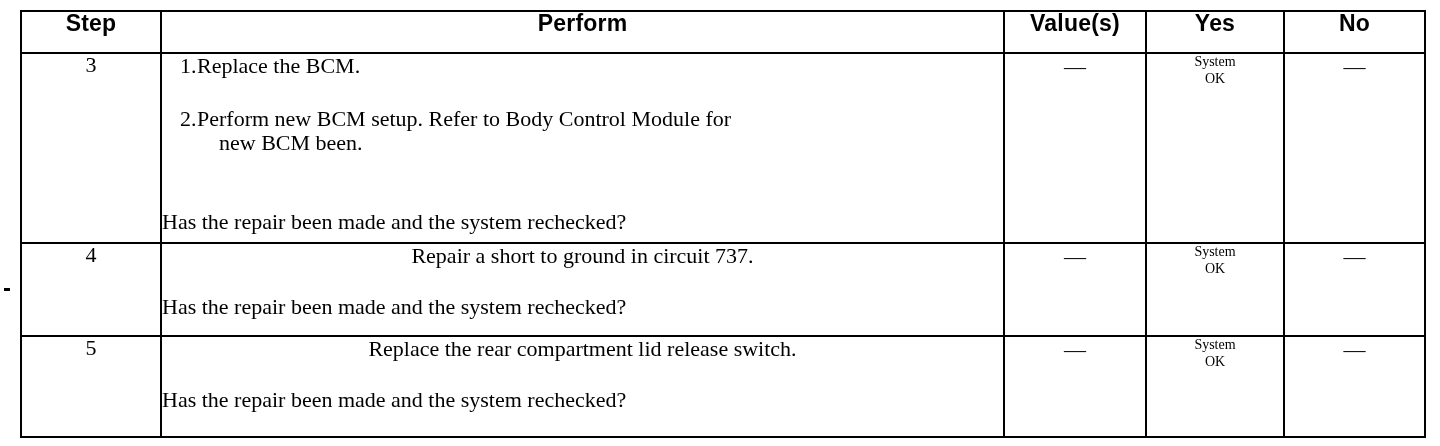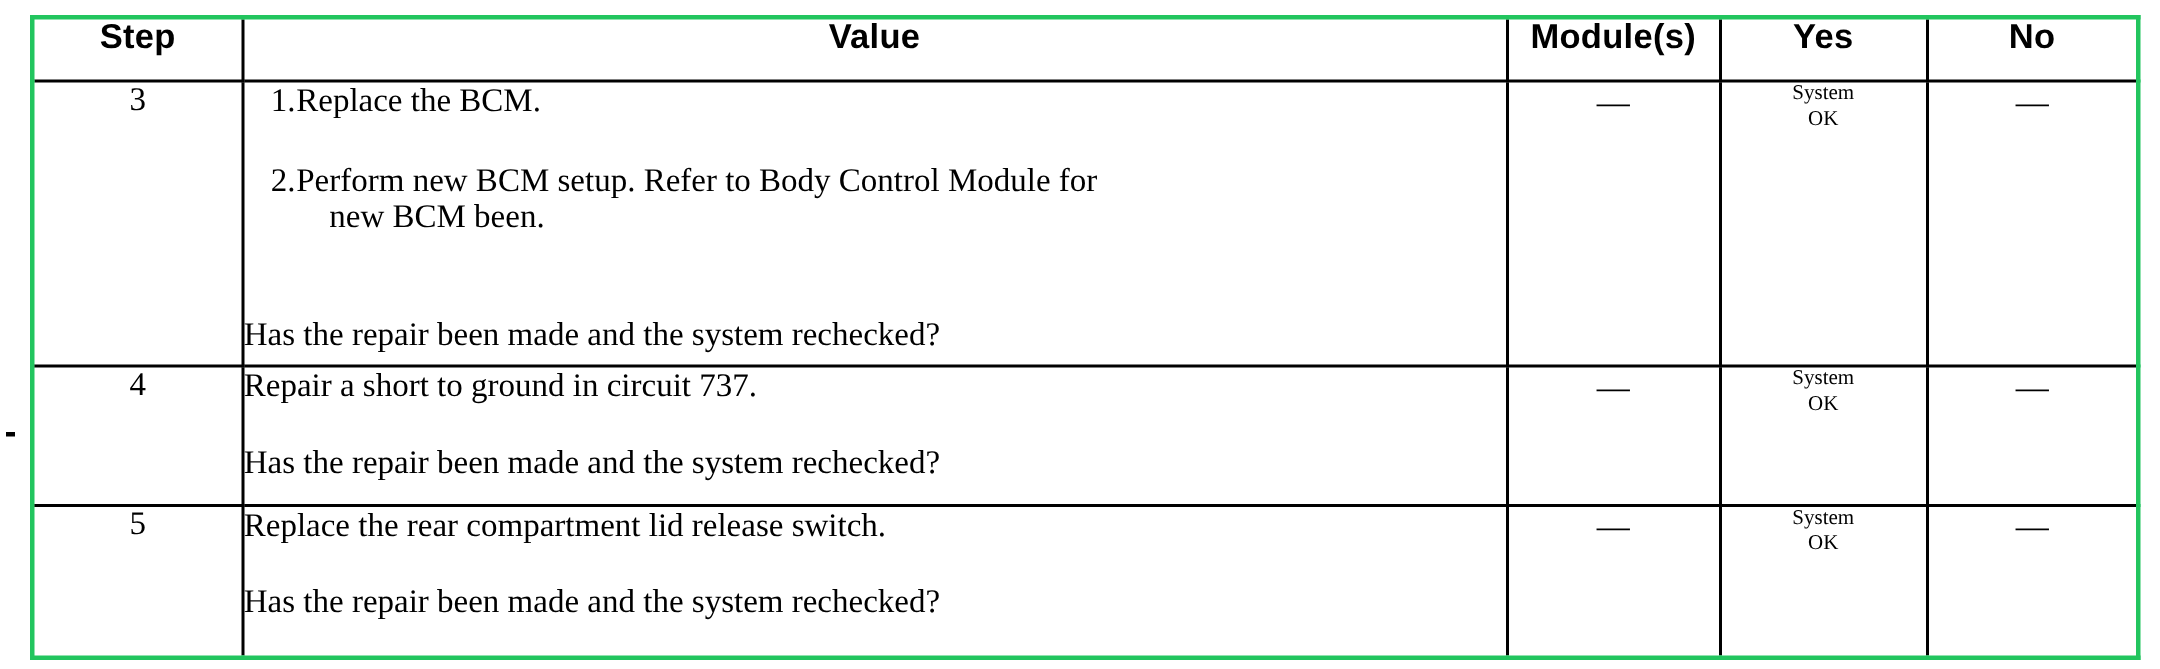--- a/index.html
+++ b/index.html
@@ -19,21 +19,21 @@
 
   
   #diag-table {
     position: absolute;
     left: 20px;
     top: 10px;
     width: 1404px;
     height: 427px;
     border-collapse: collapse;
     table-layout: fixed;
-    border: 3px solid #22c55e;
+    border: 1px solid #22c55e;
     background: #ffffff;
   }
   #diag-table td, #diag-table th {
     border: 2px solid #000000;
     padding: 0;
     background: #ffffff;
     vertical-align: top;
   }
 
   
@@ -103,21 +103,21 @@
     position: absolute;
     left: 18px;
     top: 0;
   }
   .numbered-item .itext {
     display: block;
     text-indent: 0;
   }
   .item-line2 { padding-left: 22px; display: block; }
 
-  .plain-line { margin: 0; }
+  .plain-line { margin: 0; text-align: center; }
 
   .question-line {
     margin: 0;
   }
   .q-gap-lg { margin-top: 54px; }
   .q-gap-sm { margin-top: 26px; }
 
   .yes-l1 { display: block; }
   .yes-l2 { display: block; }
 
@@ -146,22 +146,22 @@
     <col class="c-step">
     <col class="c-act">
     <col class="c-val">
     <col class="c-yes">
     <col class="c-no">
   </colgroup>
 
   <thead>
     <tr>
       <th>Step</th>
-      <th>Value</th>
-      <th>Module(s)</th>
+      <th>Perform</th>
+      <th>Value(s)</th>
       <th>Yes</th>
       <th>No</th>
     </tr>
   </thead>
 
   <tbody>
 
     <tr class="row-3">
       <td class="step-cell">3</td>
 

